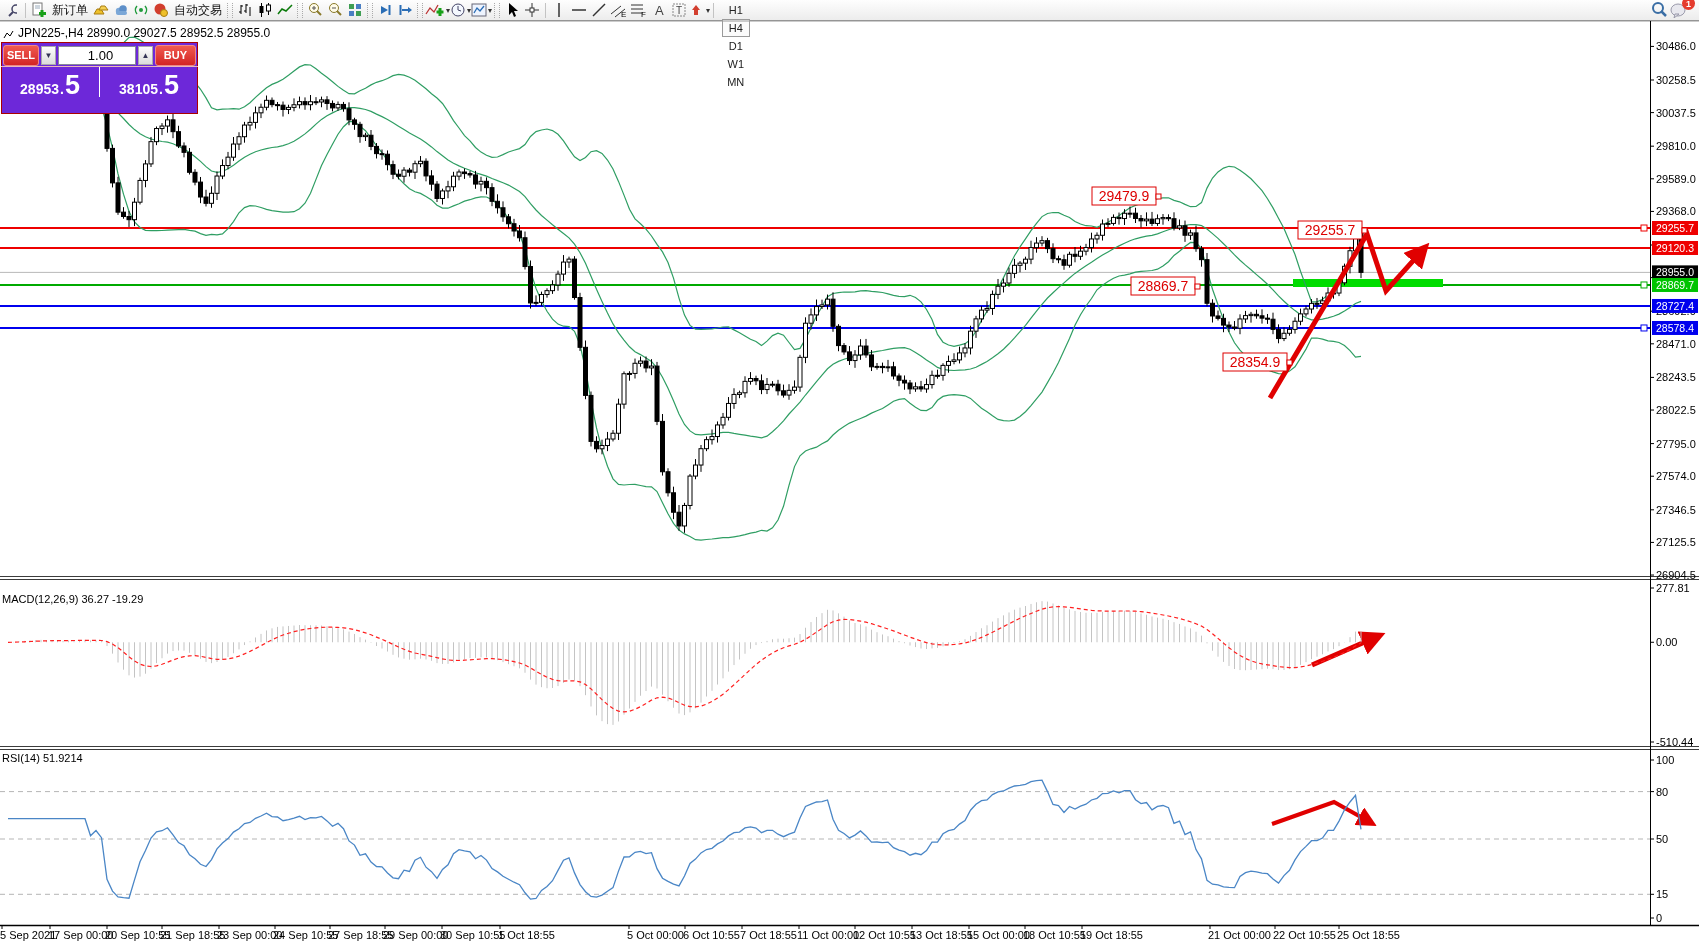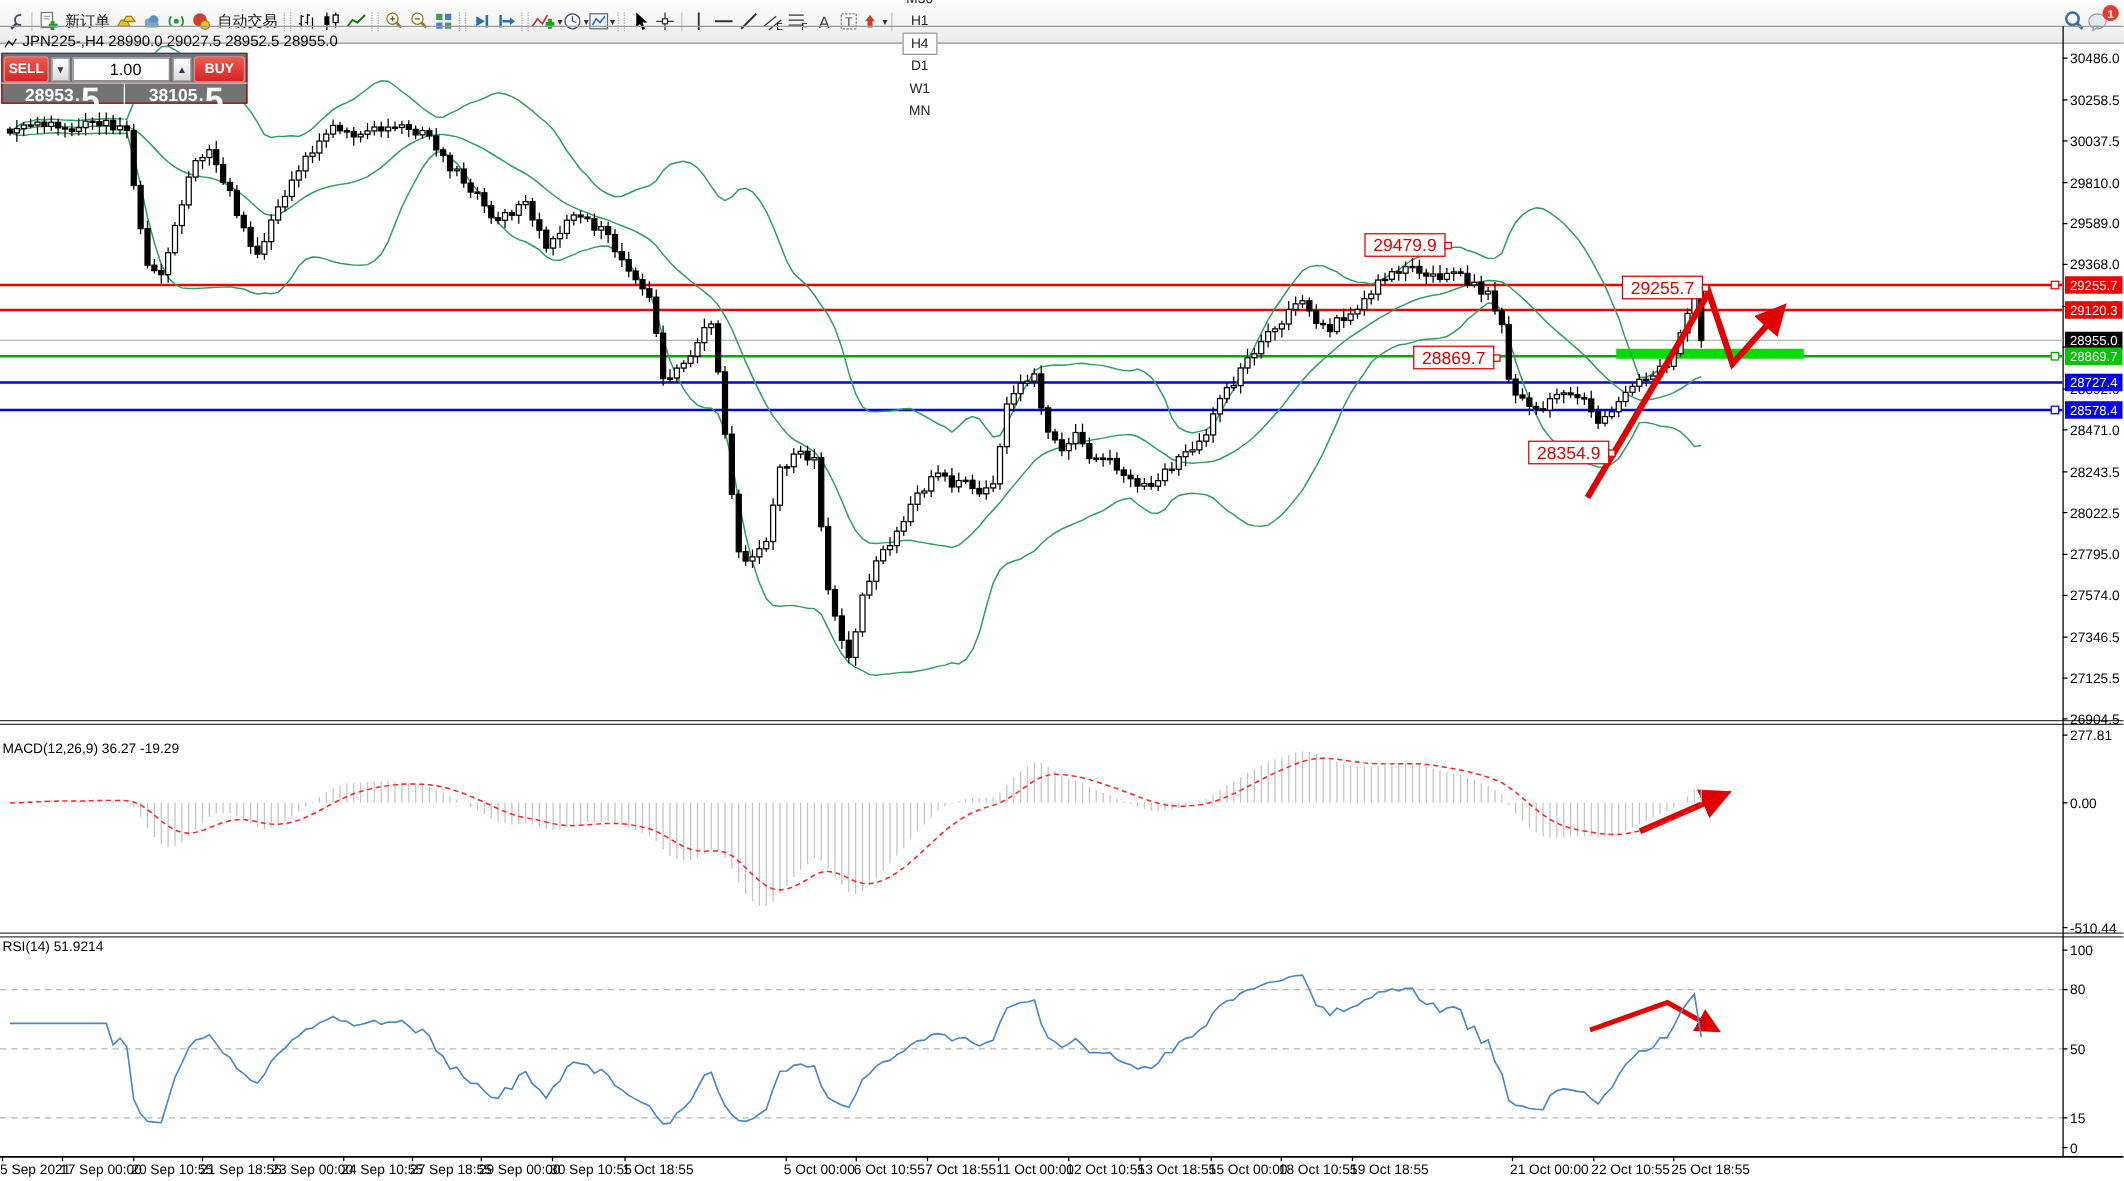--- a/index.html
+++ b/index.html
@@ -1,45 +1,45 @@
 <!DOCTYPE html>
 <html><head>
 <meta charset="utf-8">
 <style>
   html,body{margin:0;padding:0;background:#fff;width:1699px;height:945px;overflow:hidden;
     font-family:"Liberation Sans","DejaVu Sans",sans-serif;}
   #app{position:relative;width:1699px;height:945px;background:#fff;}
   
-  #toolbar{position:absolute;left:0;top:0;width:1699px;height:35px;
+  #toolbar{position:absolute;left:0;top:0;width:1699px;height:21px;
     background:linear-gradient(#fefefe,#ececec);border-bottom:1px solid #8f8f8f;
     display:flex;align-items:center;padding:0 2px;box-sizing:border-box;}
   .tb{height:18px;min-width:20px;display:flex;align-items:center;justify-content:center;cursor:default;}
   .tblbl{font-size:12px;color:#111;padding:0 3px;white-space:nowrap;}
   .sep{width:1px;height:15px;background:#c3c3c3;margin:0 3px;flex:0 0 auto;}
   .grip{width:4px;height:15px;margin:0 2px;border-left:1px dotted #aaa;border-right:1px dotted #aaa;}
   .caret{font-size:8px;color:#333;margin-left:1px;}
   .tf{font-size:11px;color:#222;padding:2px 6px;margin:0 1px;border:1px solid transparent;}
   .tf.active{background:#fbfbfb;border:1px solid #9a9a9a;}
   .spacer{flex:1 1 auto;}
   .badge{position:absolute;top:-4px;right:-6px;width:13px;height:13px;border-radius:7px;
     background:#e53c2e;color:#fff;font-size:9px;font-weight:bold;display:flex;align-items:center;justify-content:center;}
   
   #symline{position:absolute;left:3px;top:26px;font-size:12px;color:#000000;display:flex;align-items:flex-end;gap:4px;z-index:5;}
-  #oneclick{position:absolute;left:1px;top:42px;width:197px;height:41px;background:#737373;z-index:6;
+  #oneclick{position:absolute;left:1px;top:42px;width:197px;height:72px;background:#6d28d9;z-index:6;
     box-shadow:0 0 0 1px #a00 inset;}
   #ocrow1{display:flex;align-items:center;height:24px;padding:2px 2px 0 2px;box-sizing:border-box;gap:2px;}
   .ocbtn{height:19px;border-radius:3px;background:linear-gradient(#f05a50,#d32424);color:#fff;
     font-size:11px;font-weight:bold;display:flex;align-items:center;justify-content:center;border:1px solid #f2a;border-color:#e88;}
   #sellbtn{width:40px;} #buybtn{width:46px;}
   .spin{width:15px;height:17px;background:linear-gradient(#fdfdfd,#dcdcdc);border:1px solid #aaa;
     font-size:8px;color:#335;display:flex;align-items:center;justify-content:center;}
   #vol{width:64px;height:17px;background:#fff;border:1px solid #889;font-size:13px;color:#000;
     display:flex;align-items:center;justify-content:flex-end;padding-right:22px;}
   #ocrow2{display:flex;height:30px;border-top:1px solid #e9baba;}
-  .occell{flex:1;display:flex;align-items:flex-start;justify-content:center;color:#fff;padding-top:1px;}
+  .occell{flex:1;display:flex;align-items:flex-end;justify-content:center;color:#fff;padding-top:1px;}
   .occell:first-child{border-right:1px solid #fff;}
   .pbig{font-size:14px;font-weight:bold;letter-spacing:0;}
   .pdot{font-size:14px;font-weight:bold;margin:0 1px;}
   .ppip{font-size:27px;font-weight:bold;line-height:24px;}
   #macdlbl{position:absolute;left:2px;top:581px;font-size:11px;color:#000;z-index:5;margin-top:12px;}
   #rsilbl{position:absolute;left:2px;top:752px;font-size:11px;color:#000;z-index:5;}
   #chart{position:absolute;left:0;top:0;z-index:1;}
   svg text{font-family:"Liberation Sans","DejaVu Sans",sans-serif;}
 </style>
 </head>

